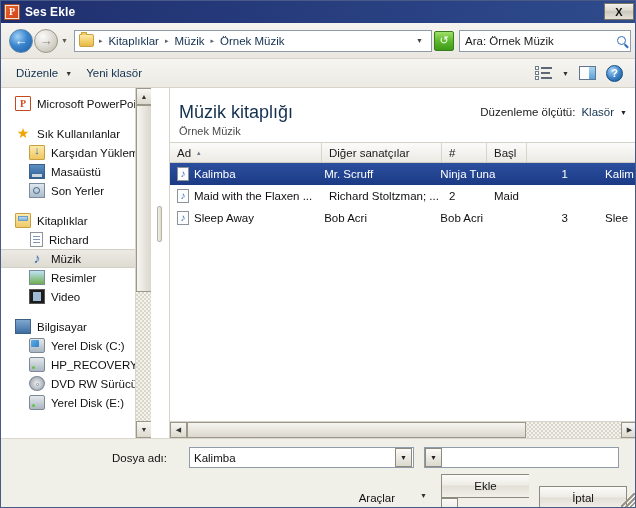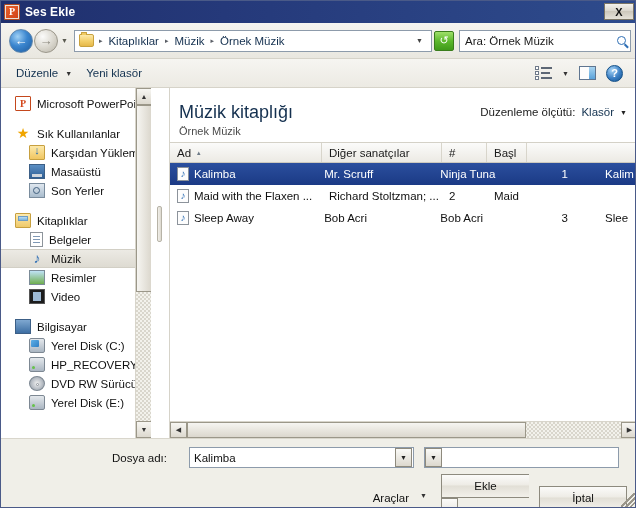--- a/index.html
+++ b/index.html
@@ -768,21 +768,21 @@
   .btn-row {
     position: absolute;
     right: 10px; top: 35px;
     display: flex;
     align-items: center;
     gap: 10px;
   }
   .tools {
     display: flex;
     align-items: flex-start;
-    gap: 11px;
+    gap: 25px;
     font-size: 11.5px;
     color: #111;
     margin-right: 4px;
     cursor: pointer;
   }
   .tools .tcaret { font-size: 7px; color: #333; }
   .pushbtn {
     height: 24px;
     min-width: 88px;
     background: linear-gradient(to bottom, #fbfbf9 0%, #eeece6 45%, #e2dfd6 50%, #f2f0ea 100%);
@@ -914,21 +914,21 @@
         </div>
 
         <div class="sb-gap"></div>
 
         <div class="sb-row">
           <span class="sb-ico ic-libs"></span>
           <span>Kitaplıklar</span>
         </div>
         <div class="sb-row child">
           <span class="sb-ico ic-doc"></span>
-          <span>Belgeler</span>
+          <span>Richard</span>
         </div>
         <div class="sb-row child selected">
           <span class="sb-ico ic-music">♪</span>
           <span>Müzik</span>
         </div>
         <div class="sb-row child">
           <span class="sb-ico ic-pic"></span>
           <span>Resimler</span>
         </div>
         <div class="sb-row child">

